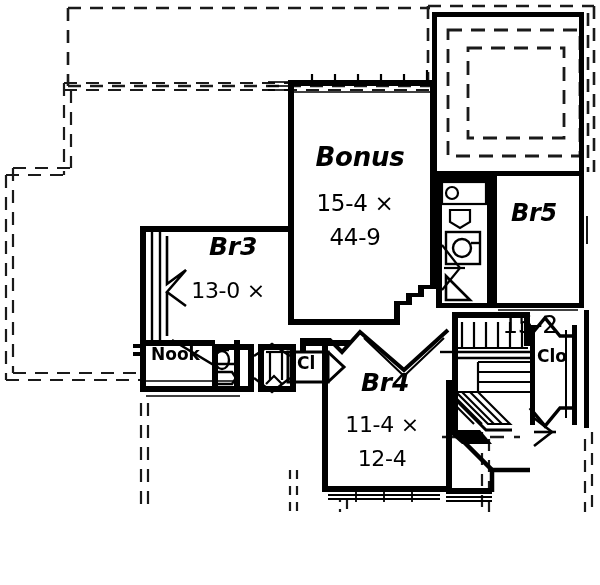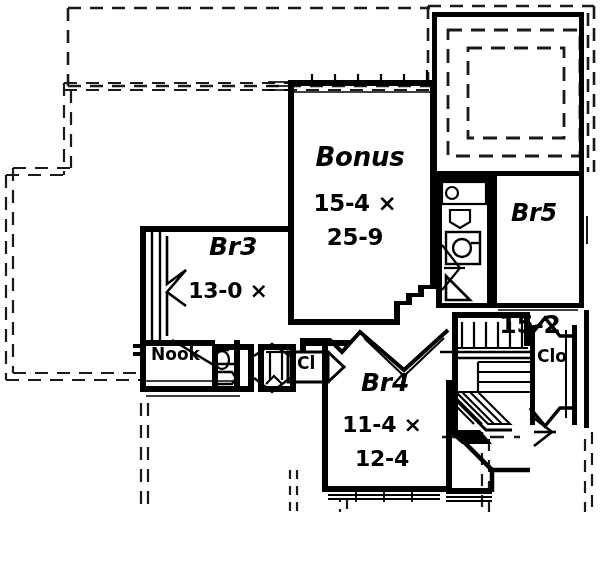--- a/index.html
+++ b/index.html
@@ -42,21 +42,21 @@
     white-space: nowrap;
   }
   .room-name {
     font-family: "DejaVu Sans", sans-serif;
     font-weight: bold;
     font-style: italic;
     letter-spacing: -0.2px;
   }
   .room-dim {
     font-family: "DejaVu Sans", sans-serif;
-    font-weight: bold;
+    font-weight: normal;
     letter-spacing: -0.3px;
   }
   .small-label {
     position: absolute;
     font-family: "DejaVu Sans", sans-serif;
     font-weight: bold;
     color: #000000;
     white-space: nowrap;
     line-height: 1.0;
   }
@@ -389,21 +389,21 @@
     <g fill="none" stroke="#000000" stroke-width="1.6">
       <path d="M 146,396 L 240,396"></path>
     </g>
 
   </svg>
 
   <div class="room-label-layer">
 
     <div class="room-label room-name" style="left:290px; top:144px; width:140px; font-size:26px;">Bonus</div>
     <div class="room-label room-dim" style="left:290px; top:192px; width:130px; font-size:23px;">15-4 ×</div>
-    <div class="room-label room-dim" style="left:290px; top:226px; width:130px; font-size:23px;">25-9</div>
+    <div class="room-label room-dim" style="left:290px; top:226px; width:130px; font-size:23px;">44-9</div>
 
     <div class="room-label room-name" style="left:178px; top:234px; width:110px; font-size:25px;">Br3</div>
     <div class="room-label room-dim" style="left:168px; top:280px; width:120px; font-size:22px;">13-0 ×</div>
 
     <div class="room-label room-name" style="left:490px; top:201px; width:88px; font-size:24px;">Br5</div>
     <div class="room-label room-dim" style="left:484px; top:264px; width:92px; font-size:25px;margin-top:48px;">15-2</div>
 
     <div class="room-label room-name" style="left:330px; top:370px; width:110px; font-size:25px;">Br4</div>
     <div class="room-label room-dim" style="left:322px; top:414px; width:120px; font-size:22px;">11-4 ×</div>
     <div class="room-label room-dim" style="left:322px; top:448px; width:120px; font-size:22px;">12-4</div>

